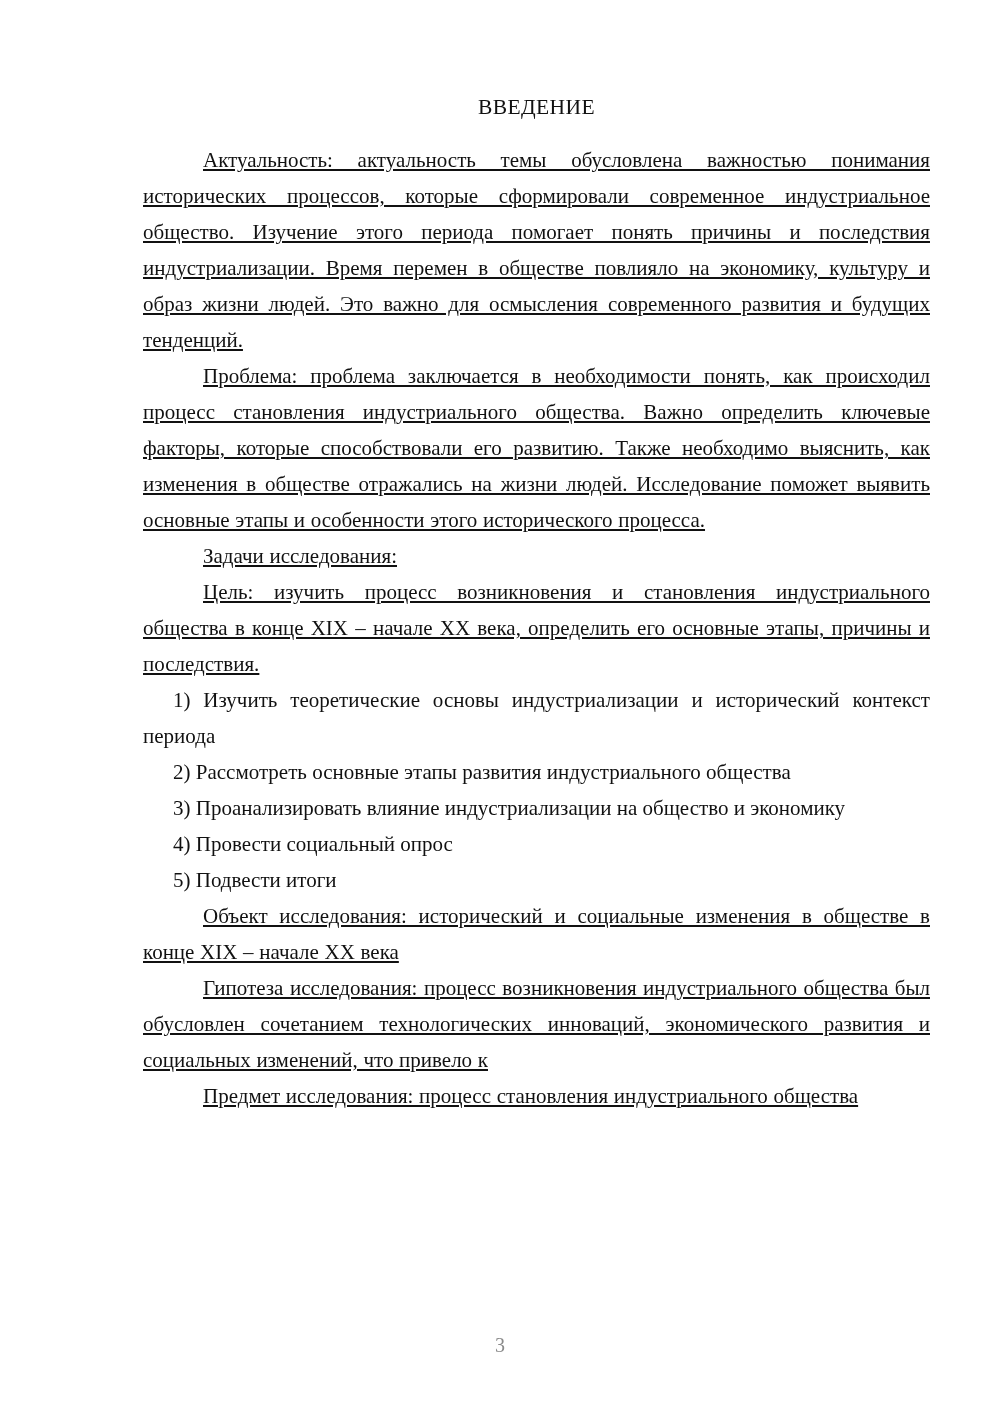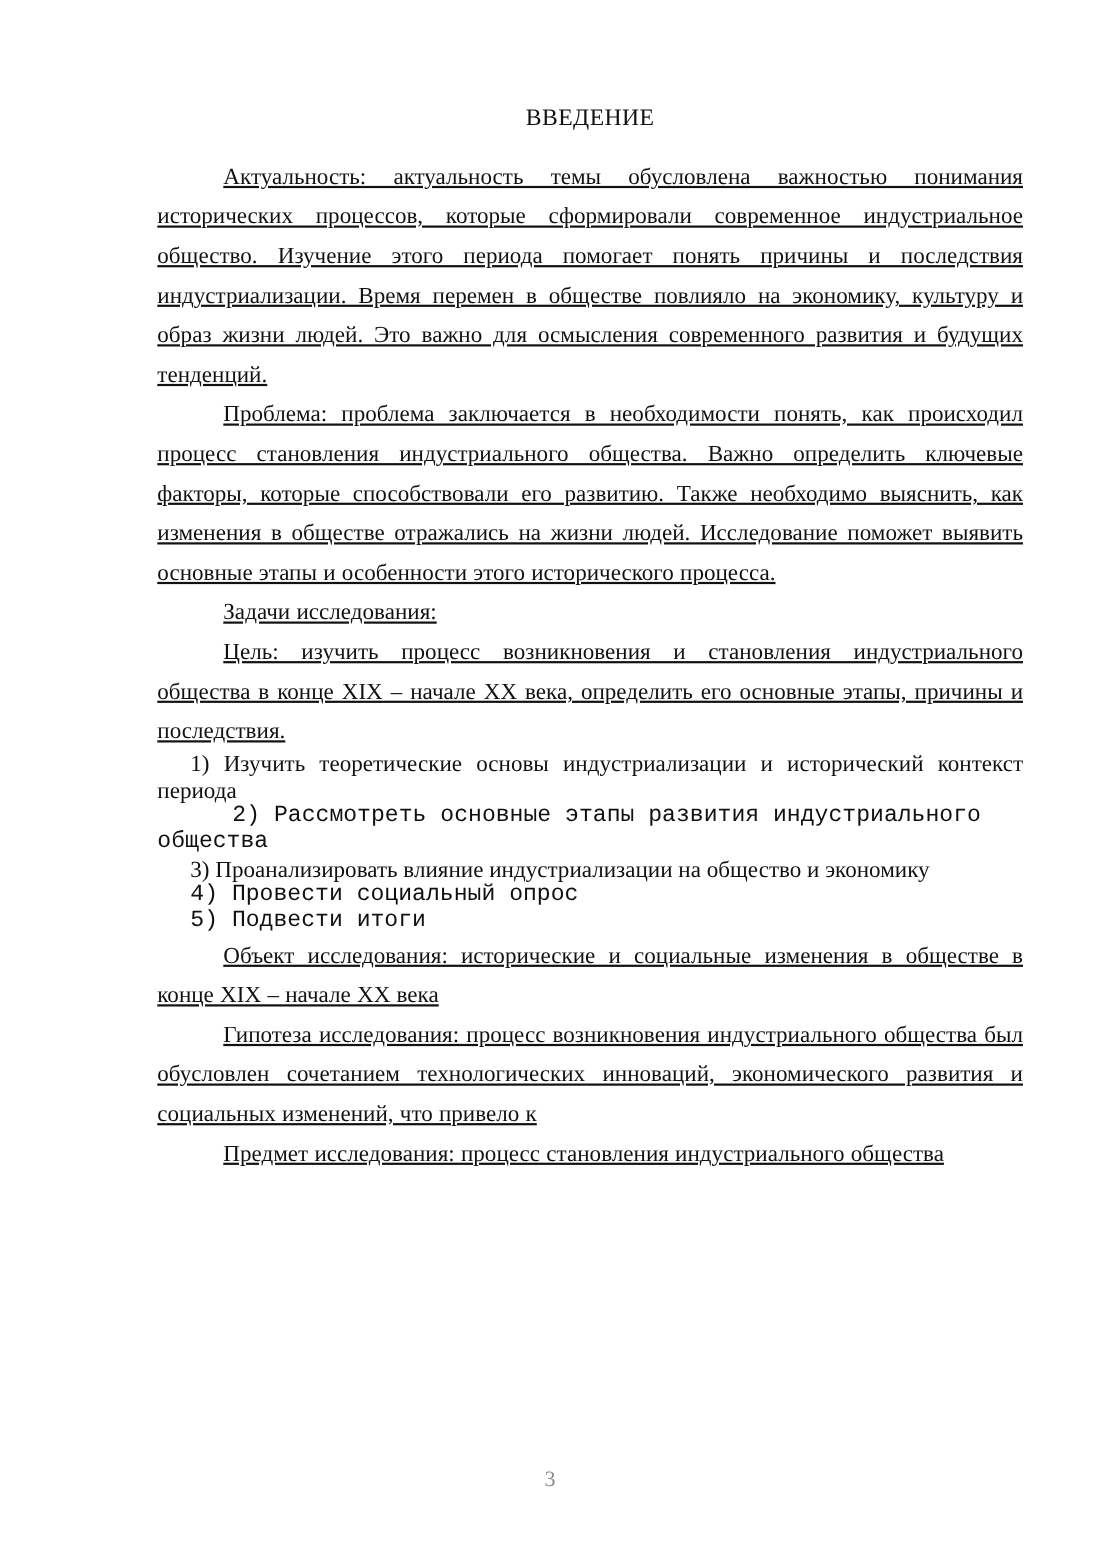--- a/index.html
+++ b/index.html
@@ -44,29 +44,28 @@
     text-align: justify;
     text-align-last: left;
     text-indent: 60px;
     margin: 0;
     hyphens: none;
     word-spacing: 0.02em;
     text-decoration: underline;
   }
   .list-item {
     font-size: 21px;
-    line-height: 24px;
+    line-height: 36px;
     text-align: justify;
     text-align-last: left;
     text-indent: 30px;
     margin: 0;
   }
   .list-item.short {
     text-align: center;
-    font-family: Liberation Mono, monospace;
   }
   .page-number {
     position: absolute;
     left: 0;
     top: 1332px;
     width: 1000px;
     text-align: center;
     font-size: 20px;
     line-height: 26px;
     color: #8a8a8a;
@@ -92,21 +91,21 @@
     <p class="list-item">1) Изучить теоретические основы индустриализации и исторический контекст периода</p>
 
     <p class="list-item short">2) Рассмотреть основные этапы развития индустриального общества</p>
 
     <p class="list-item">3) Проанализировать влияние индустриализации на общество и экономику</p>
 
     <p class="list-item short">4) Провести социальный опрос</p>
 
     <p class="list-item short">5) Подвести итоги</p>
 
-    <p class="para">Объект исследования: исторические и социальные изменения в обществе в конце XIX – начале XX века</p>
+    <p class="para">Объект исследования: исторический и социальные изменения в обществе в конце XIX – начале XX века</p>
 
     <p class="para">Гипотеза исследования: процесс возникновения индустриального общества был обусловлен сочетанием технологических инноваций, экономического развития и социальных изменений, что привело к</p>
 
     <p class="para">Предмет исследования: процесс становления индустриального общества</p>
 
   </div>
 
   <div class="page-number">3</div>
 
 </div>

